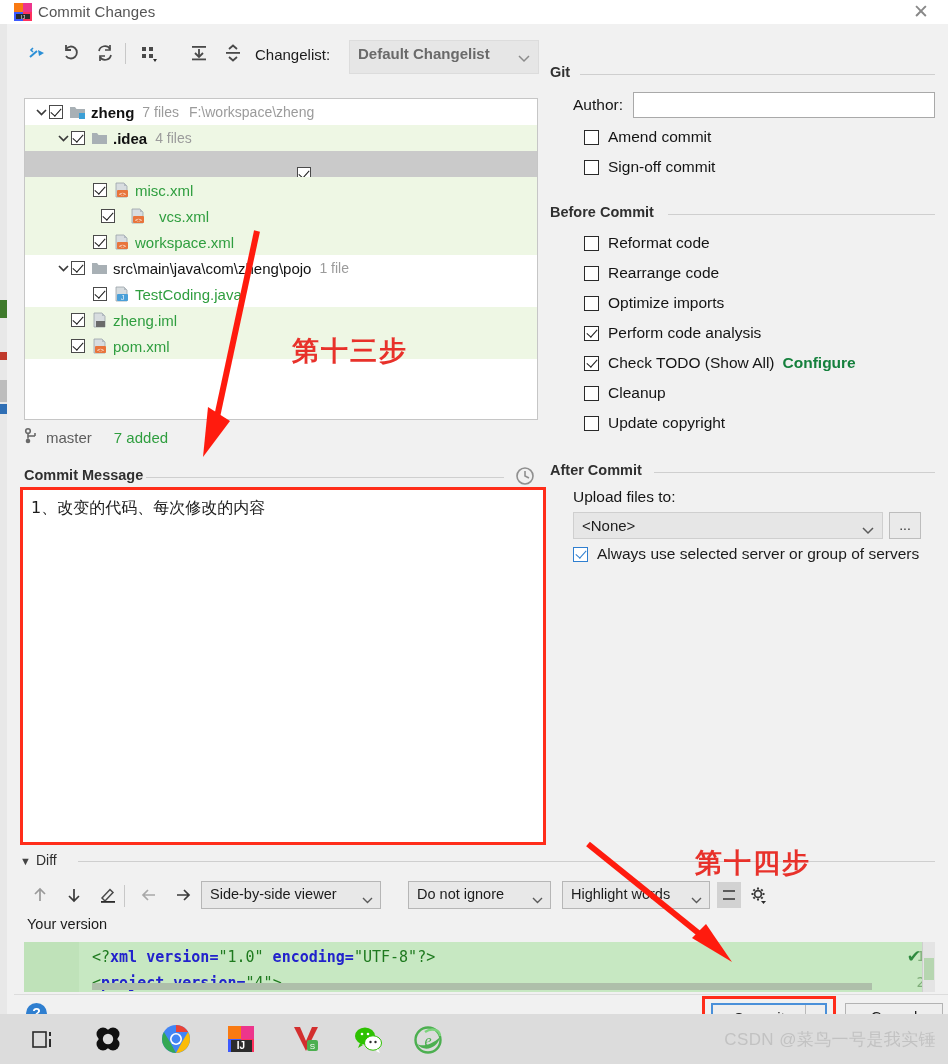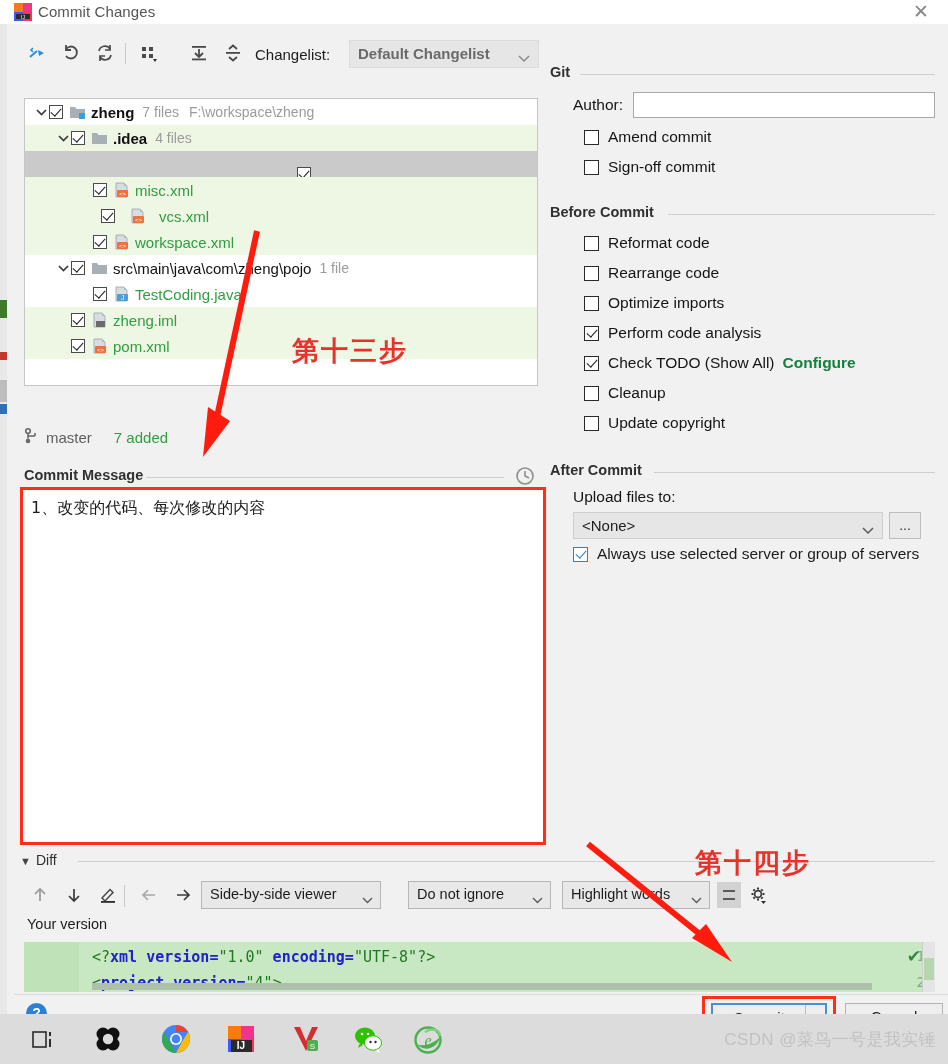--- a/index.html
+++ b/index.html
@@ -26,27 +26,27 @@
   .edge-d{position:absolute;left:0;top:404px;width:7px;height:10px;background:#2f6fb5;}
 
   
   .dialog{position:absolute;left:7px;top:24px;width:941px;height:990px;background:#f1f1f1;}
 
   
   .toolbar{position:absolute;left:10px;top:12px;width:520px;height:36px;}
   .tbtn{position:absolute;top:3px;width:28px;height:28px;display:flex;align-items:center;justify-content:center;}
   .vsep{position:absolute;top:7px;width:1px;height:21px;background:#c8c8c8;}
   .cl-label{position:absolute;left:238px;top:10px;font-size:15px;color:#1c1c1c;}
-  .cl-combo{position:absolute;left:332px;top:4px;width:190px;height:28px;background:#e6e6e6;
+  .cl-combo{position:absolute;left:332px;top:4px;width:190px;height:34px;background:#e6e6e6;
             border:1px solid #dcdcdc;box-sizing:border-box;}
   .cl-combo .t{position:absolute;left:8px;top:4px;font-size:15px;color:#6a6a6a;font-weight:bold;}
   .cl-combo .chev{position:absolute;right:8px;top:9px;}
 
   
-  .tree{position:absolute;left:17px;top:74px;width:514px;height:288px;background:#ffffff;
+  .tree{position:absolute;left:17px;top:74px;width:514px;height:322px;background:#ffffff;
         border:1px solid #c6c6c6;box-sizing:border-box;overflow:hidden;}
   .row{position:relative;height:26px;display:flex;align-items:center;white-space:nowrap;}
   .row.green{background:#eef7e4;}
   .row.sel{background:#cacaca;}
   .row.white{background:#ffffff;}
   .twisty{width:16px;height:16px;flex:0 0 16px;display:flex;align-items:center;justify-content:center;}
   .cbx{width:14px;height:14px;flex:0 0 14px;border:1px solid #4a4a4a;background:#fff;
        box-sizing:border-box;position:relative;margin-right:6px;}
   .cbx.on::after{content:"";position:absolute;left:3px;top:0px;width:5px;height:9px;
        border:solid #1b1b1b;border-width:0 1.8px 1.8px 0;transform:rotate(42deg);}

